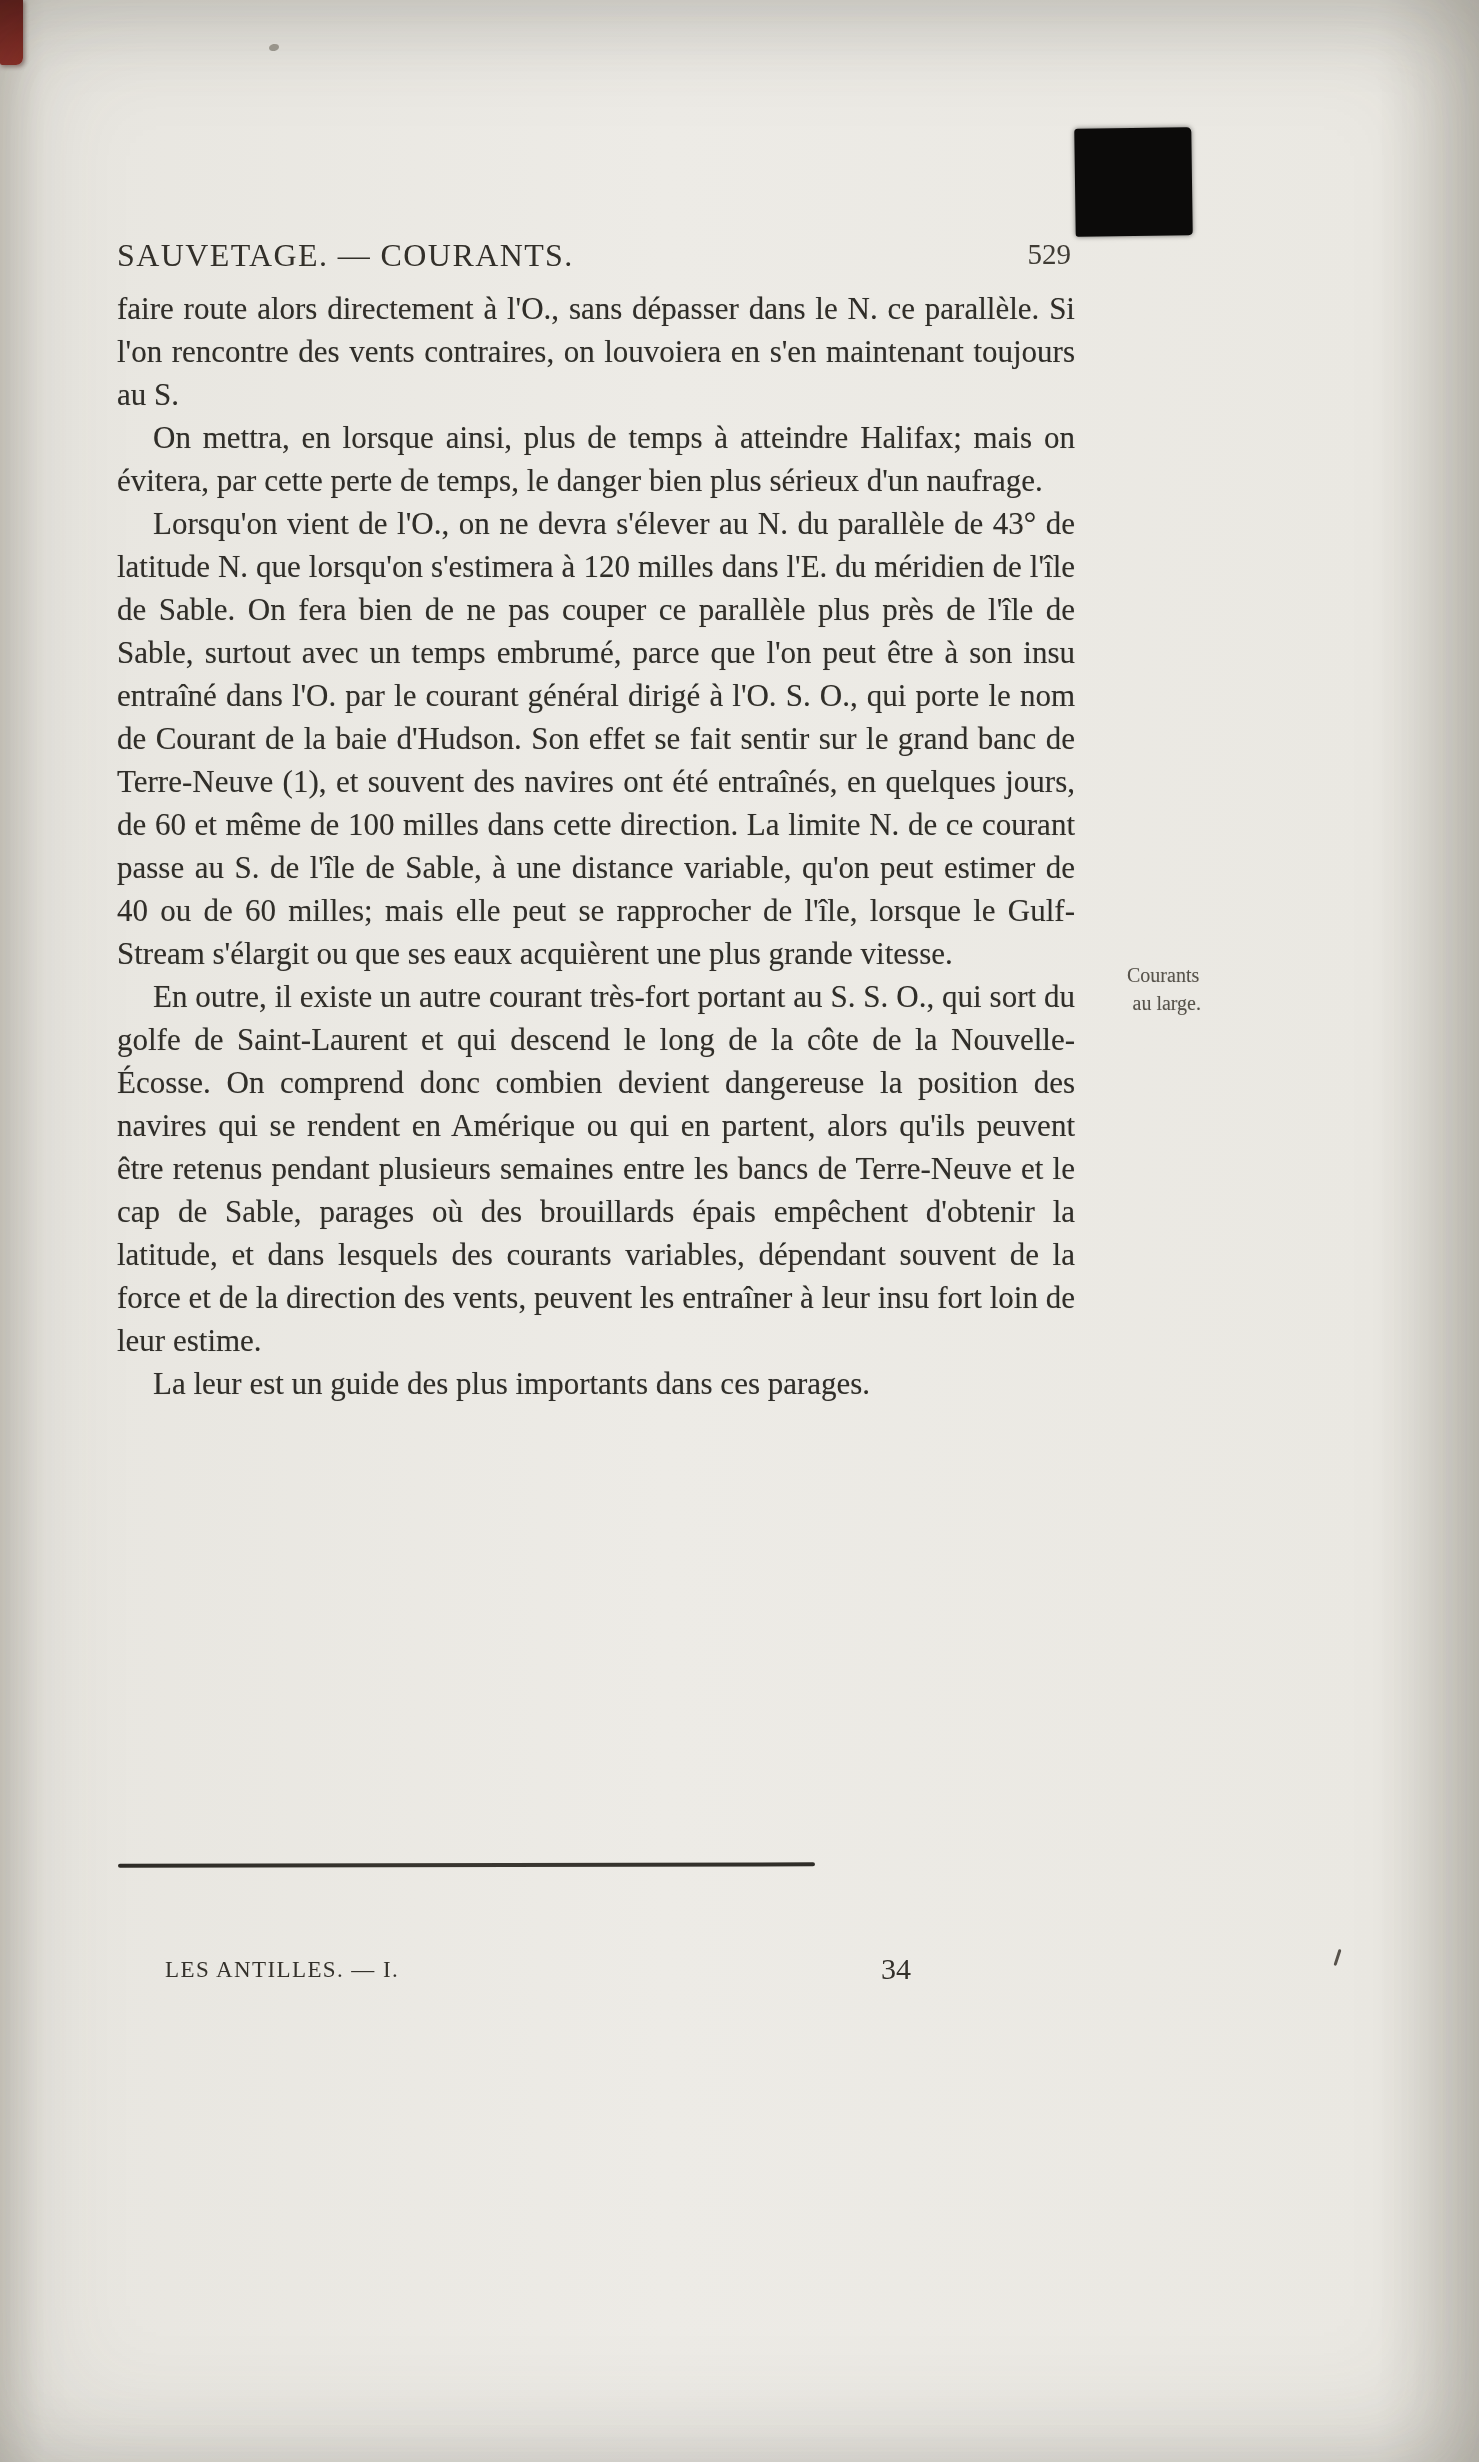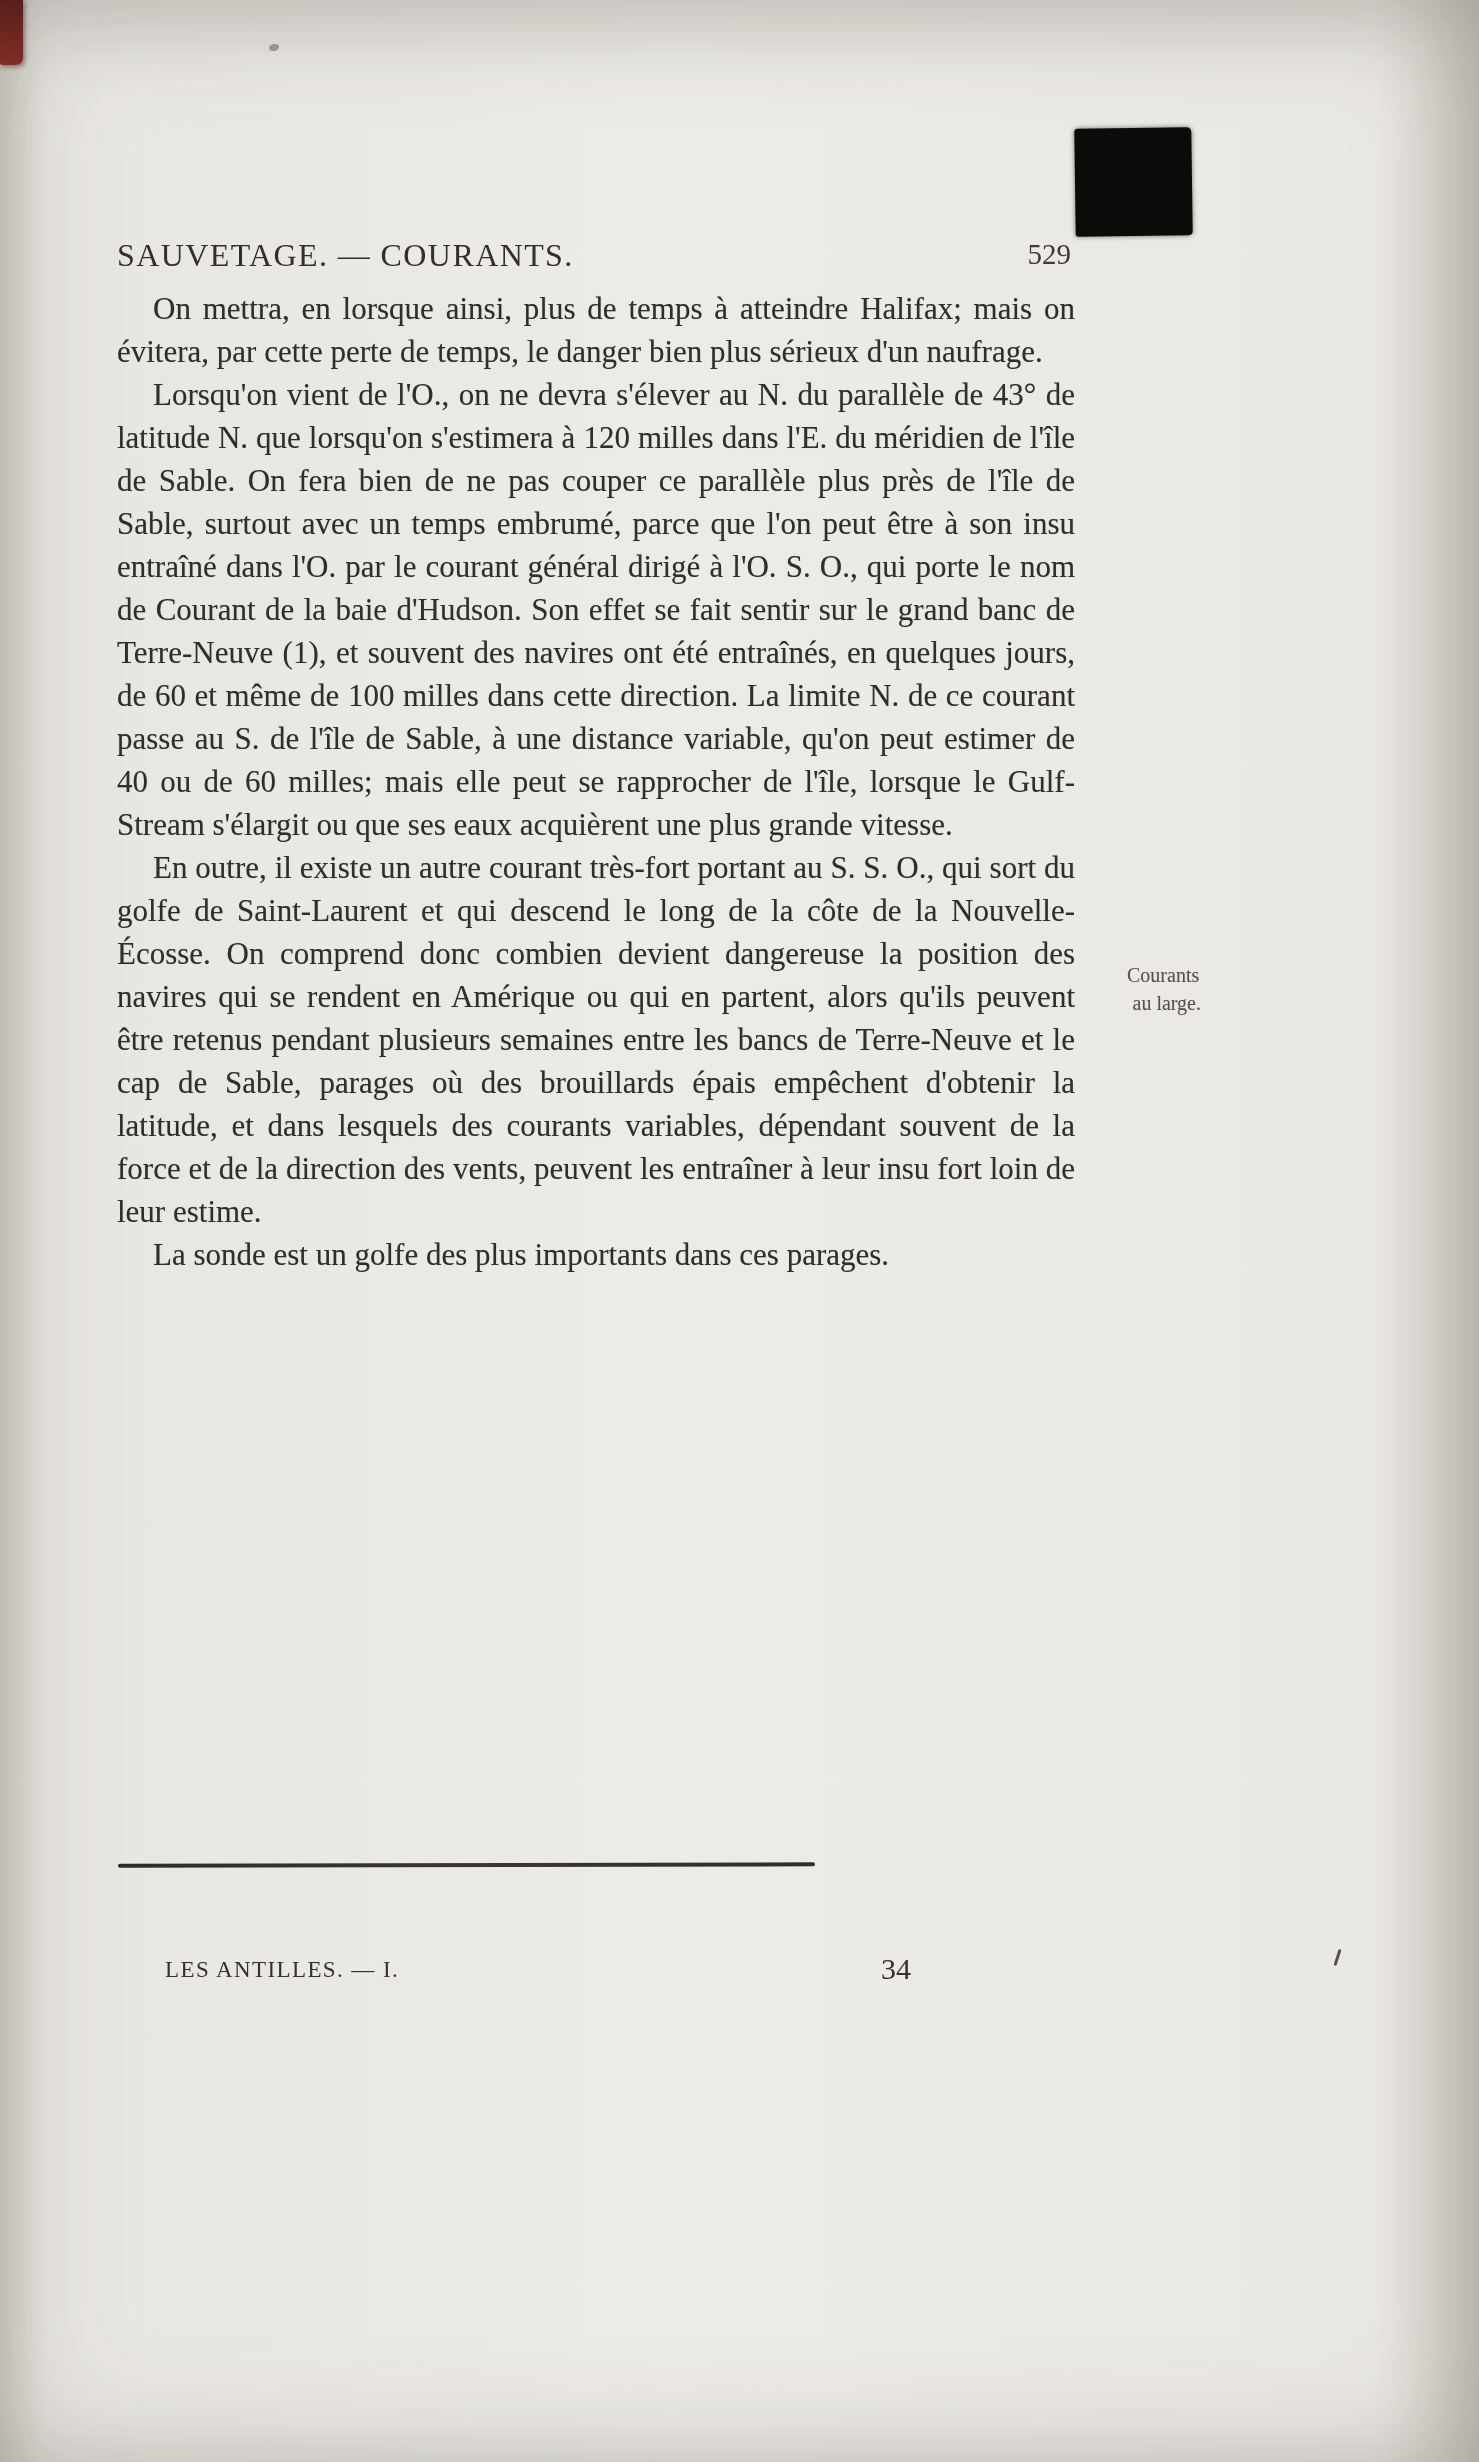--- a/index.html
+++ b/index.html
@@ -110,24 +110,25 @@
   <div class="black-ink-blot"></div>
   <div class="speck"></div>
   <div class="tick-mark"></div>
 
   <div class="header">
     <div class="header-title">SAUVETAGE. — COURANTS.</div>
     <div class="header-page">529</div>
   </div>
 
   <div class="body-text">
+    <p class="para">faire route alors directement à l'O., sans dépasser dans le N. ce parallèle. Si l'on rencontre des vents contraires, on louvoiera en s'en maintenant toujours au S.</p>
     <p class="para indent">On mettra, en lorsque ainsi, plus de temps à atteindre Halifax; mais on évitera, par cette perte de temps, le danger bien plus sérieux d'un naufrage.</p>
     <p class="para indent">Lorsqu'on vient de l'O., on ne devra s'élever au N. du parallèle de 43° de latitude N. que lorsqu'on s'estimera à 120 milles dans l'E. du méridien de l'île de Sable. On fera bien de ne pas couper ce parallèle plus près de l'île de Sable, surtout avec un temps embrumé, parce que l'on peut être à son insu entraîné dans l'O. par le courant général dirigé à l'O. S. O., qui porte le nom de Courant de la baie d'Hudson. Son effet se fait sentir sur le grand banc de Terre-Neuve (1), et souvent des navires ont été entraînés, en quelques jours, de 60 et même de 100 milles dans cette direction. La limite N. de ce courant passe au S. de l'île de Sable, à une distance variable, qu'on peut estimer de 40 ou de 60 milles; mais elle peut se rapprocher de l'île, lorsque le Gulf-Stream s'élargit ou que ses eaux acquièrent une plus grande vitesse.</p>
     <p class="para indent">En outre, il existe un autre courant très-fort portant au S. S. O., qui sort du golfe de Saint-Laurent et qui descend le long de la côte de la Nouvelle-Écosse. On comprend donc combien devient dangereuse la position des navires qui se rendent en Amérique ou qui en partent, alors qu'ils peuvent être retenus pendant plusieurs semaines entre les bancs de Terre-Neuve et le cap de Sable, parages où des brouillards épais empêchent d'obtenir la latitude, et dans lesquels des courants variables, dépendant souvent de la force et de la direction des vents, peuvent les entraîner à leur insu fort loin de leur estime.</p>
-    <p class="para indent">La sonde est un golfe des plus importants dans ces parages.</p>
+    <p class="para indent">La leur est un guide des plus importants dans ces parages.</p>
   </div>
 
   <div class="margin-note">
     <div>Courants</div>
     <div class="mn2">au large.</div>
   </div>
 
   <div class="footnote-rule"></div>
 
   <div class="footer-series">LES ANTILLES. — I.</div>

